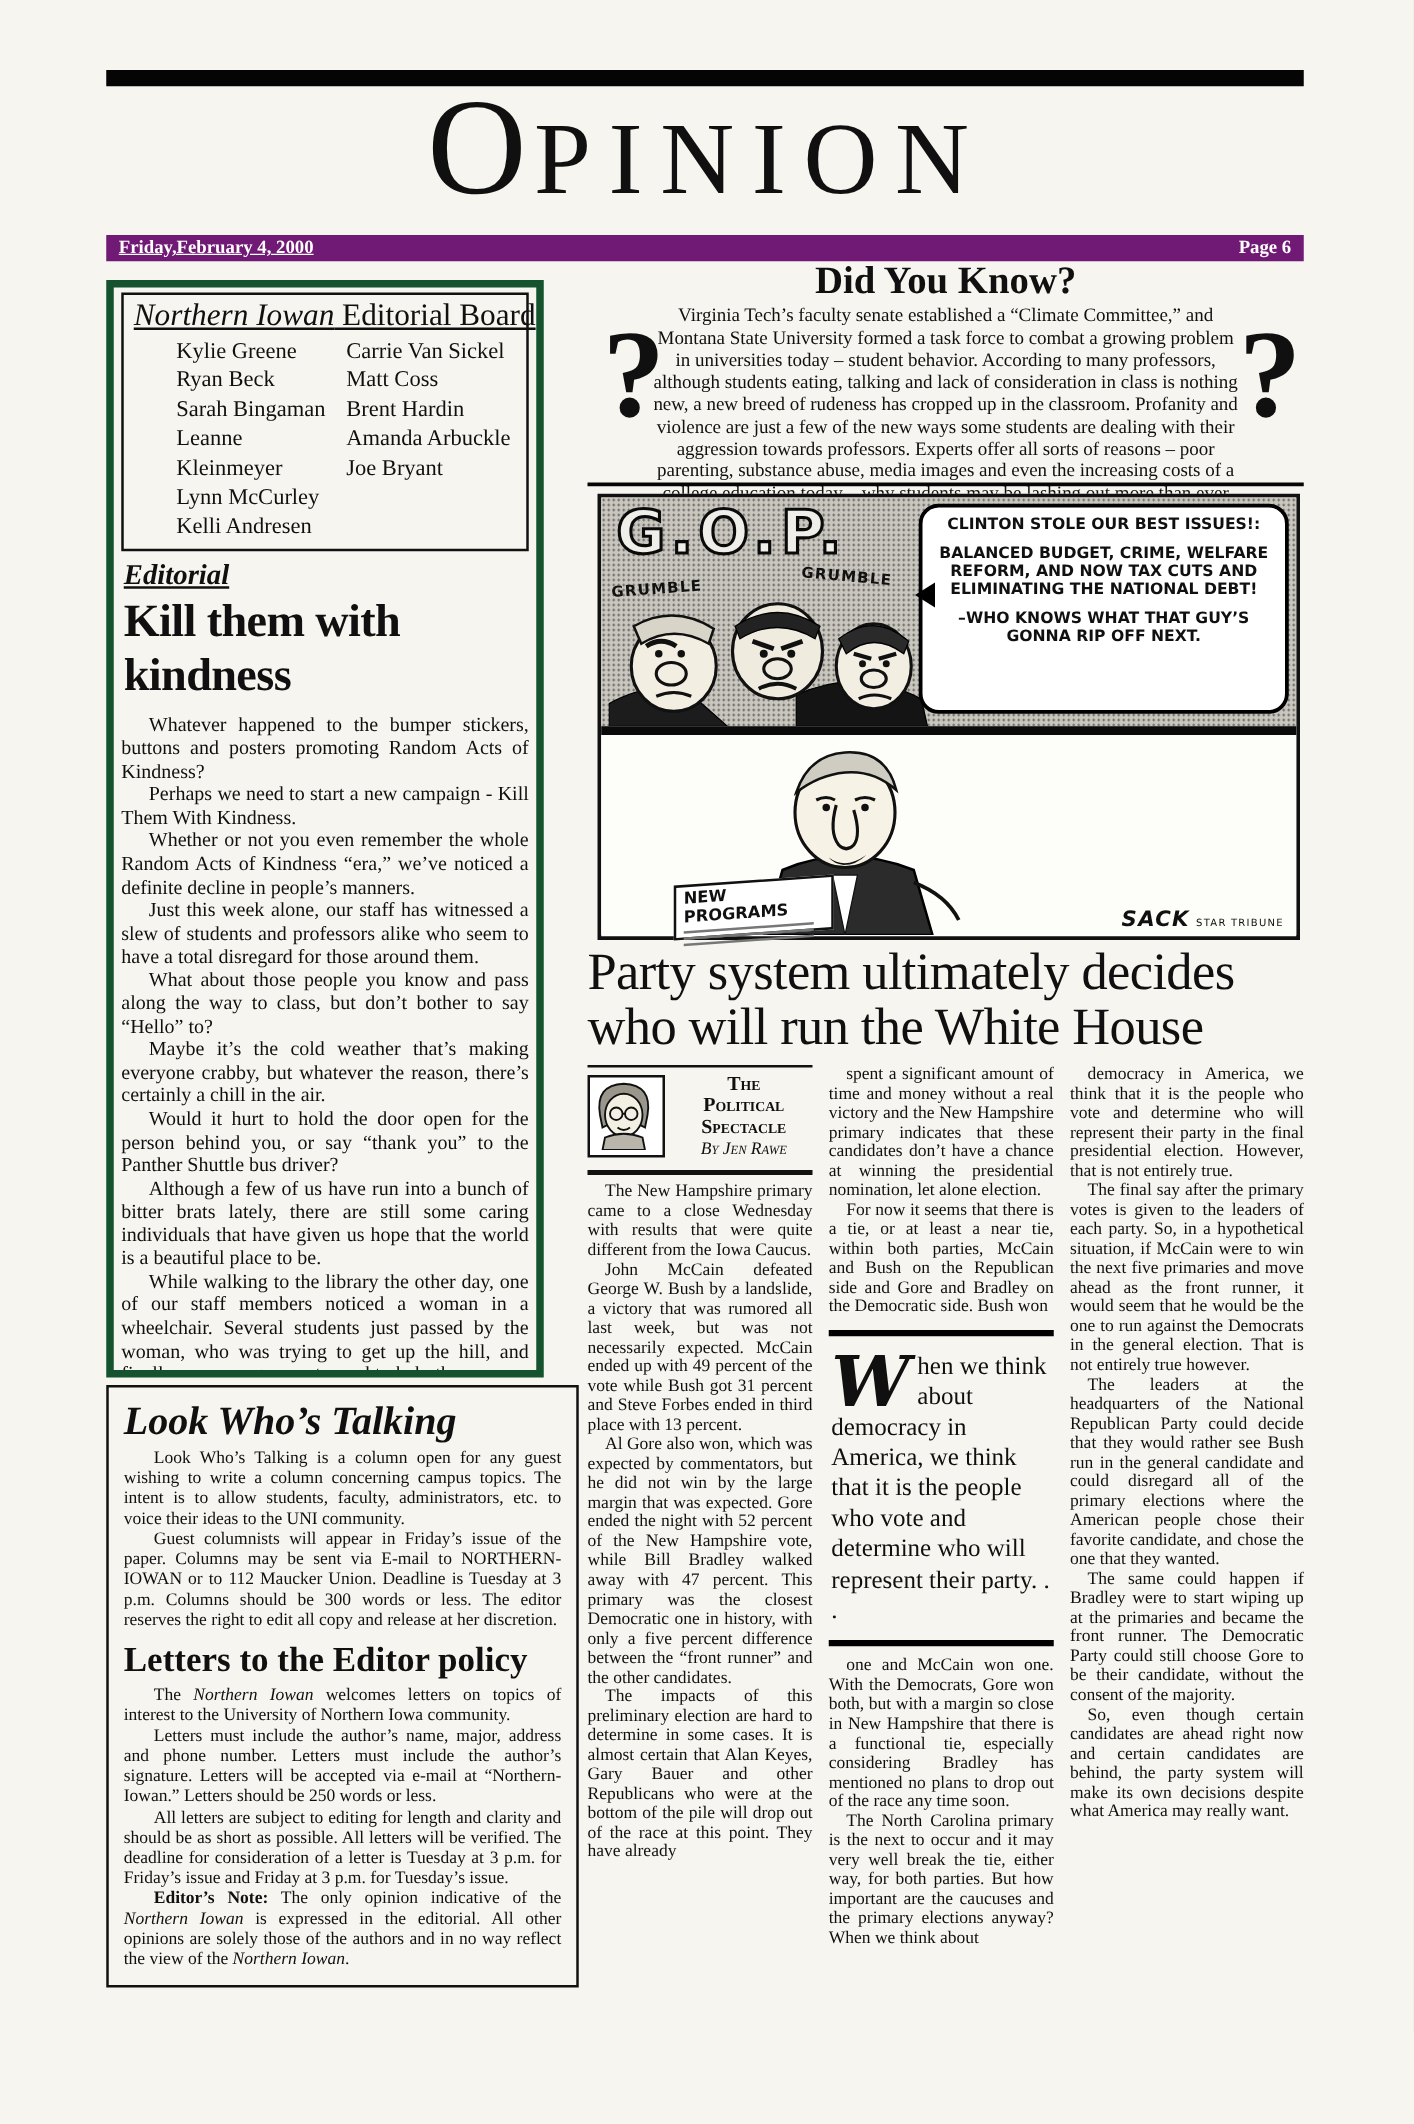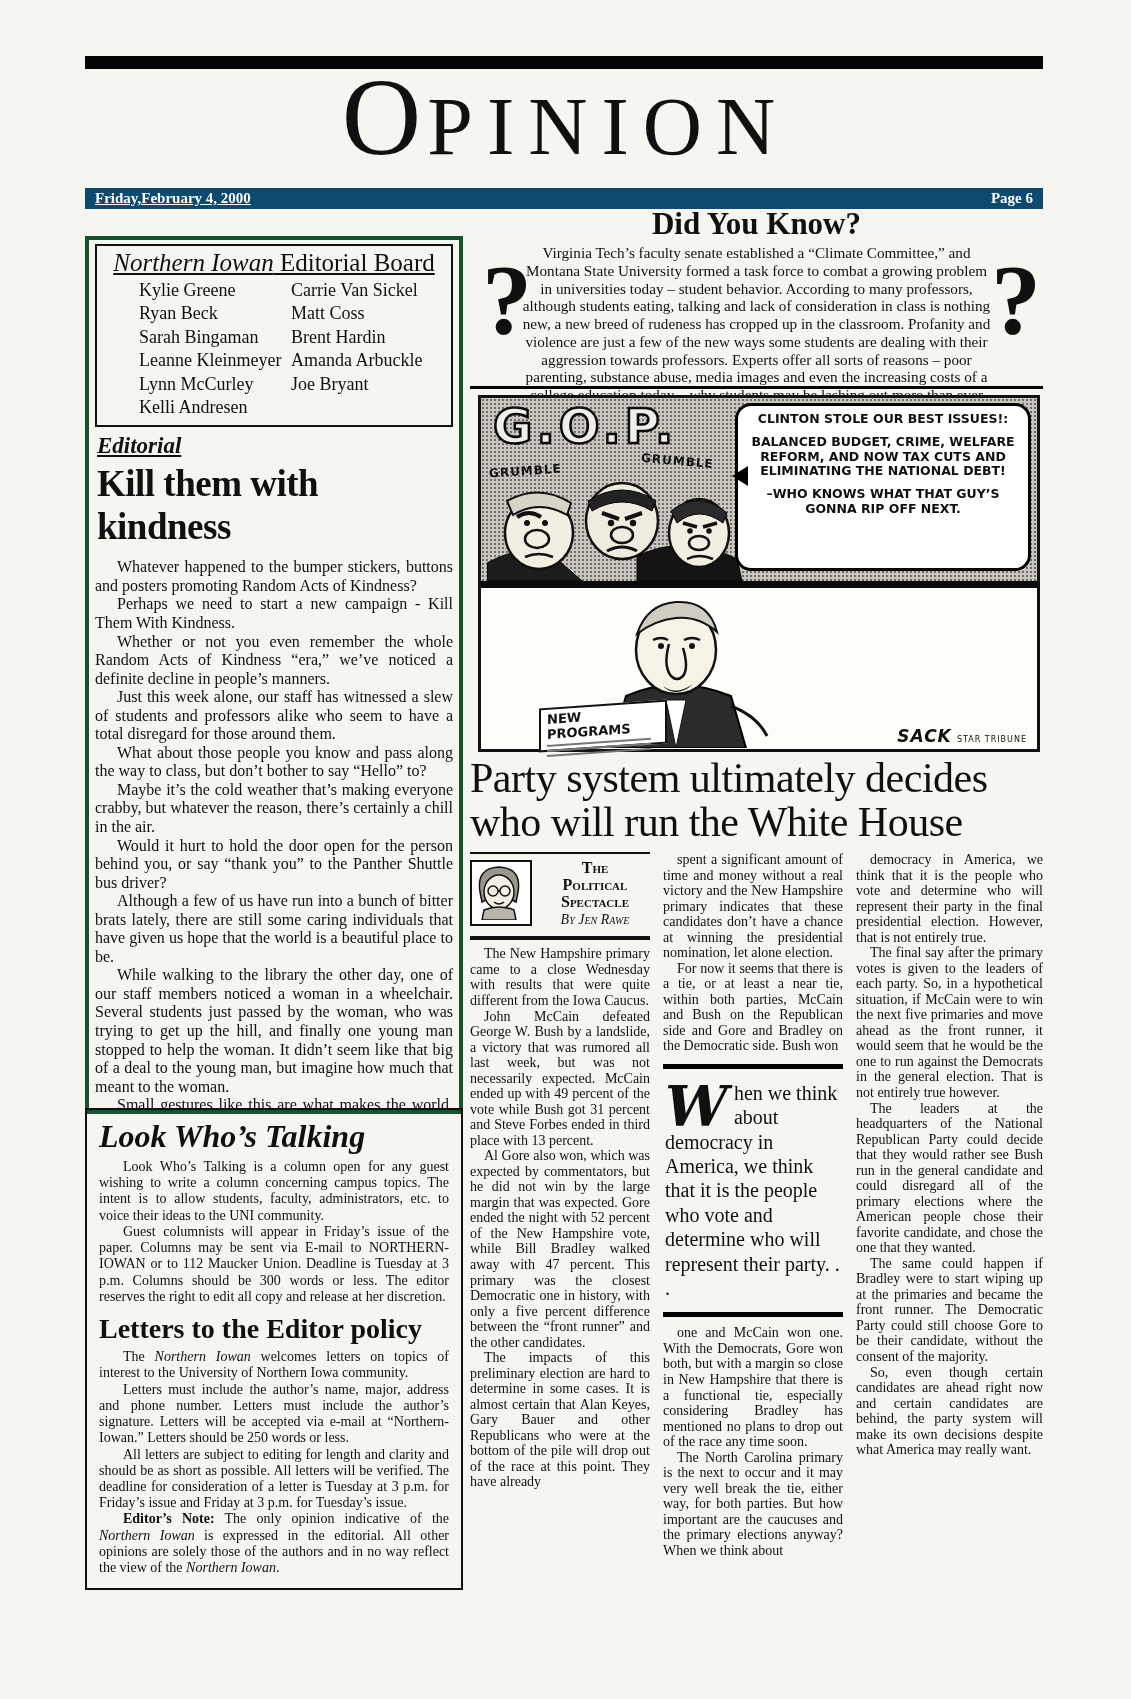--- a/index.html
+++ b/index.html
@@ -4,26 +4,26 @@
 <style>
   html,body{margin:0;padding:0;background:#e8e6e0;}
   .page{position:relative;width:1131px;height:1699px;background:#f7f5ef;color:#101010;
         font-family:"Liberation Serif",serif;overflow:hidden;margin:0 auto;}
   .abs{position:absolute;}
   
   .top-rule{left:85px;top:56px;width:958px;height:13px;background:#050505;}
   .masthead{left:0;width:1131px;top:62px;text-align:center;line-height:1;white-space:nowrap;}
   .mast-o{font-size:110px;letter-spacing:6px;}
   .mast-rest{font-size:82px;letter-spacing:14px;}
-  .datebar{left:85px;top:188px;width:958px;height:21px;background:#0c4a6e;color:#fff;
+  .datebar{left:85px;top:188px;width:958px;height:21px;background:#701a75;color:#fff;
            display:flex;justify-content:space-between;align-items:center;padding:0 10px;
            box-sizing:border-box;font-size:15px;font-weight:bold;}
   .date-text{text-decoration:underline;}
   
-  .left-outer{left:85px;top:236px;width:378px;height:878px;border:4px solid #14532d;
+  .left-outer{left:85px;top:224px;width:350px;height:878px;border:6px solid #14532d;
               box-sizing:border-box;padding:4px 6px;overflow:hidden;}
   .board-box{border:2px solid #111;padding:3px 8px 6px;}
   .board-title{font-size:25px;text-align:center;white-space:nowrap;}
   .board-underline{text-decoration:underline;}
   .board-italic{font-style:italic;}
   .board-cols{display:flex;padding-left:34px;font-size:18px;line-height:1.3;margin-top:2px;}
   .board-col{width:50%;}
   .editorial-label{font-size:23px;font-weight:bold;font-style:italic;text-decoration:underline;
                    margin:6px 0 0 2px;}
   .editorial-headline{font-size:37px;font-weight:bold;letter-spacing:-0.5px;margin:3px 0 10px 2px;}

